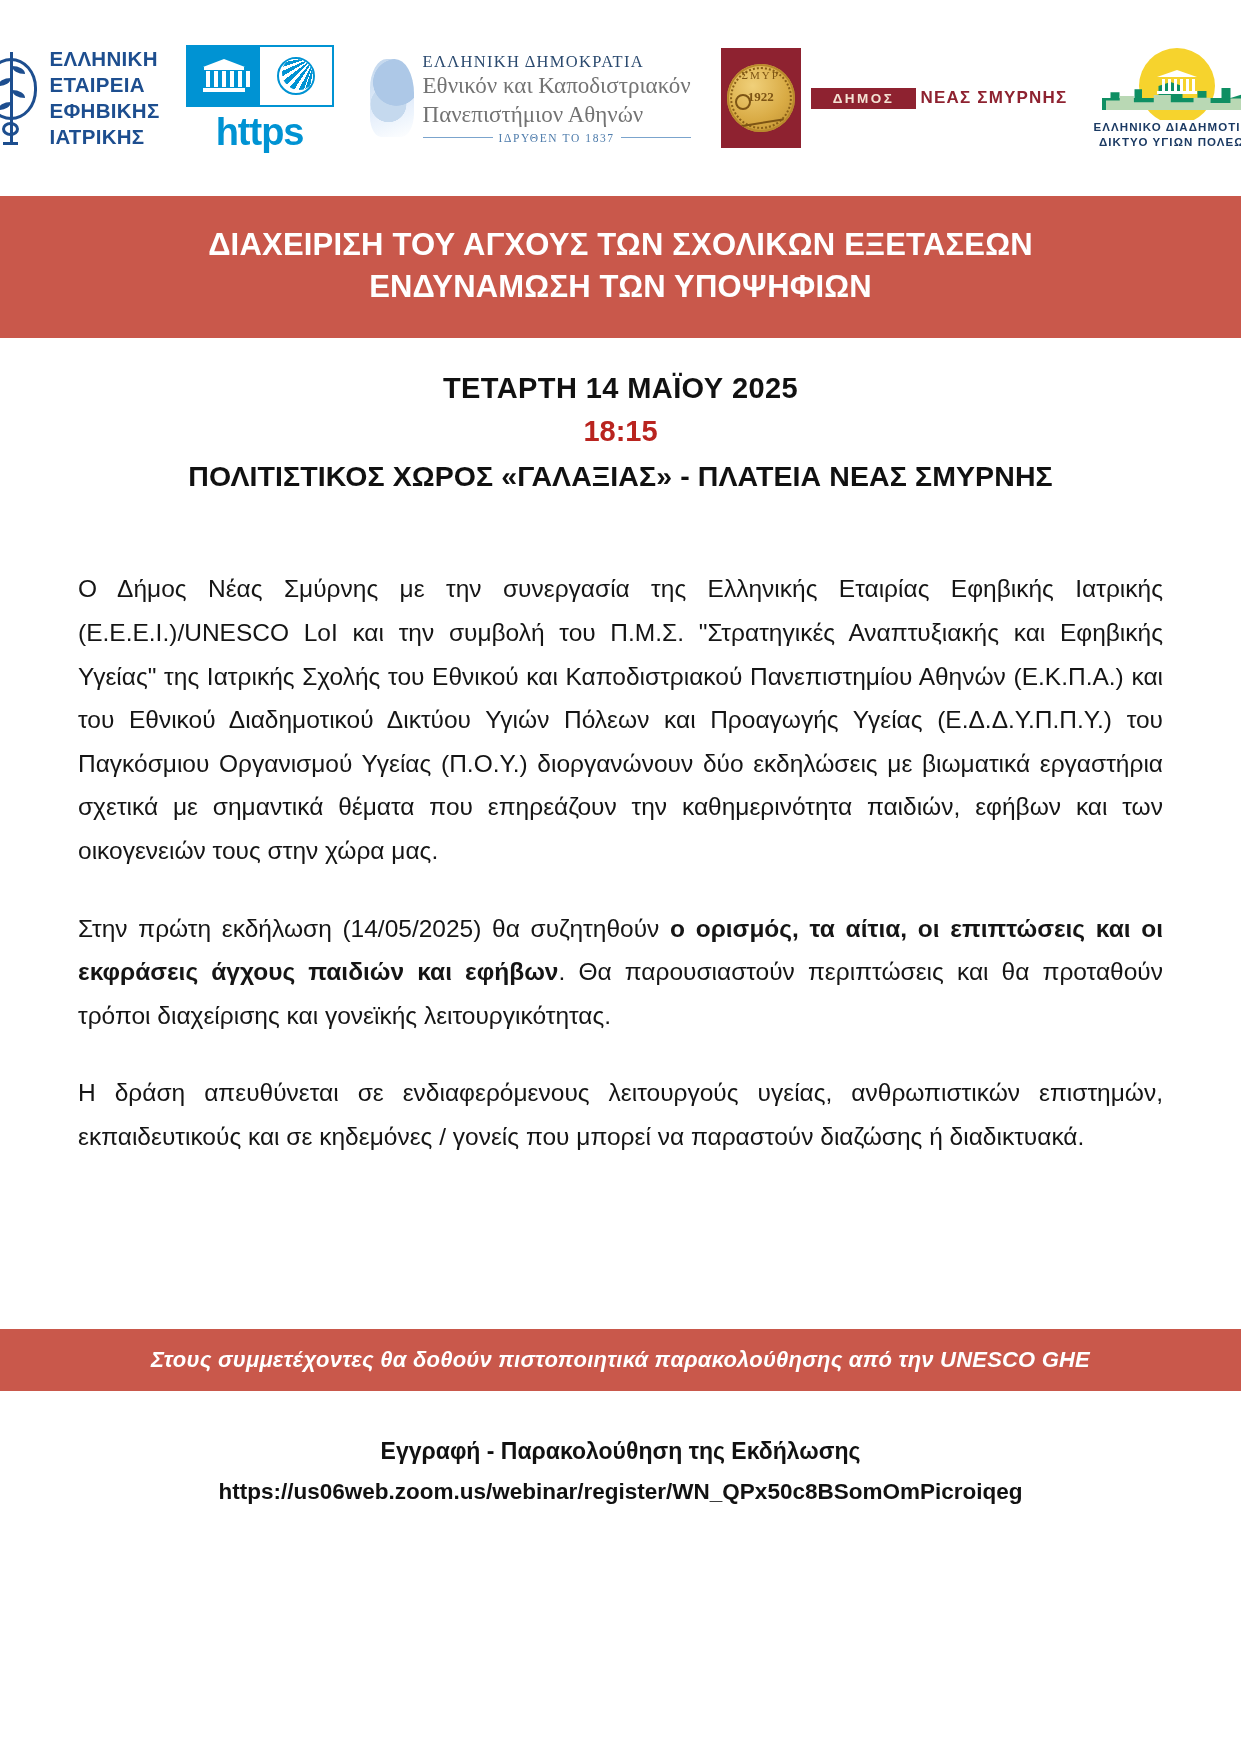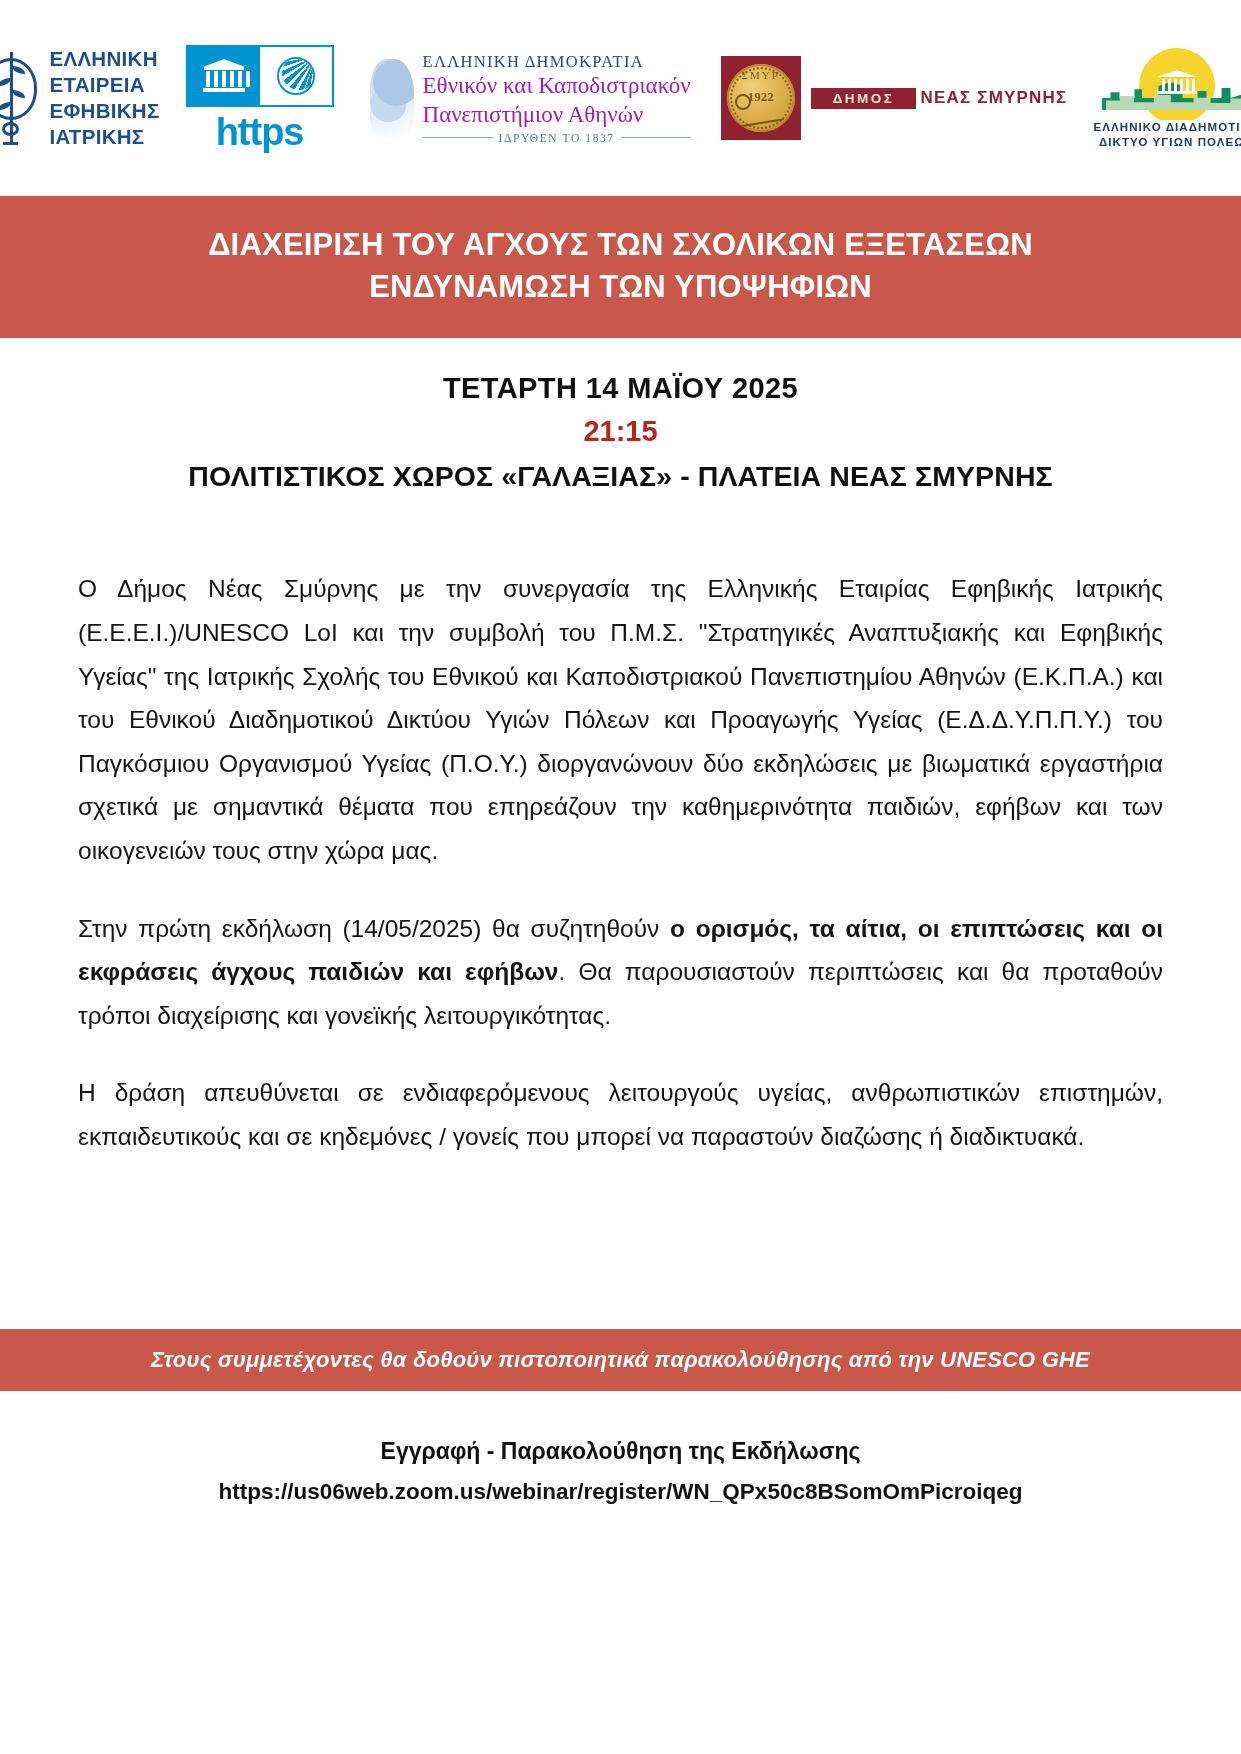--- a/index.html
+++ b/index.html
@@ -130,37 +130,37 @@
     opacity: .95;
   }
   .ekpa-text { color: #1c3d63; }
   .ekpa-text .l1 {
     font-family: "Liberation Serif", serif;
     font-size: 16.5px; letter-spacing: 1.3px; color: #2b4a6f;
     white-space: nowrap;
   }
   .ekpa-text .l2, .ekpa-text .l3 {
     font-family: "Liberation Serif", serif;
-    font-size: 23px; line-height: 1.22; color: #a21caf;
+    font-size: 23px; line-height: 1.22; color: #737373;
     white-space: nowrap;
   }
   .ekpa-text .l4 {
     margin-top: 3px;
     font-family: "Liberation Serif", serif;
     font-size: 11.5px; letter-spacing: 1.6px; color: #4d7bab;
     display: flex; align-items: center; gap: 6px; white-space: nowrap;
   }
   .ekpa-text .l4::before, .ekpa-text .l4::after {
     content: ""; height: 1px; background: #7ba4cd; flex: 1 1 auto; min-width: 22px;
   }
 
   
   .dimos { gap: 10px; margin-right: 26px; }
   .coin-card {
-    width: 80px; height: 84px; background: #8e2230;
+    width: 80px; height: 100px; background: #8e2230;
     display: flex; align-items: center; justify-content: center;
   }
   .coin {
     width: 68px; height: 68px; border-radius: 50%;
     background: radial-gradient(circle at 38% 32%, #f0d07a 0%, #d9ab45 55%, #b98a2c 100%);
     position: relative;
     box-shadow: inset 0 0 0 2px #b98a2c;
     overflow: hidden;
   }
   .coin .dots {
@@ -407,21 +407,21 @@
 
 </div>
 
 <div class="band band-title">
   <div>ΔΙΑΧΕΙΡΙΣΗ ΤΟΥ ΑΓΧΟΥΣ ΤΩΝ ΣΧΟΛΙΚΩΝ ΕΞΕΤΑΣΕΩΝ</div>
   <div>ΕΝΔΥΝΑΜΩΣΗ ΤΩΝ ΥΠΟΨΗΦΙΩΝ</div>
 </div>
 
 <div class="meta">
   <div class="date">ΤΕΤΑΡΤΗ 14 ΜΑΪΟΥ 2025</div>
-  <div class="time">21:15</div>
+  <div class="time">18:15</div>
   <div class="venue">ΠΟΛΙΤΙΣΤΙΚΟΣ ΧΩΡΟΣ «ΓΑΛΑΞΙΑΣ» - ΠΛΑΤΕΙΑ ΝΕΑΣ ΣΜΥΡΝΗΣ</div>
 </div>
 
 <div class="body-wrap">
   <p class="para">Ο Δήμος Νέας Σμύρνης με την συνεργασία της Ελληνικής Εταιρίας Εφηβικής Ιατρικής (Ε.Ε.Ε.Ι.)/UNESCO LoI και την συμβολή του Π.Μ.Σ. "Στρατηγικές Αναπτυξιακής και Εφηβικής Υγείας" της Ιατρικής Σχολής του Εθνικού και Καποδιστριακού Πανεπιστημίου Αθηνών (Ε.Κ.Π.Α.) και του Εθνικού Διαδημοτικού Δικτύου Υγιών Πόλεων και Προαγωγής Υγείας (Ε.Δ.Δ.Υ.Π.Π.Υ.) του Παγκόσμιου Οργανισμού Υγείας (Π.Ο.Υ.) διοργανώνουν δύο εκδηλώσεις με βιωματικά εργαστήρια σχετικά με σημαντικά θέματα που επηρεάζουν την καθημερινότητα παιδιών, εφήβων και των οικογενειών τους στην χώρα μας.</p>
 
   <p class="para"><span>Στην πρώτη εκδήλωση (14/05/2025) θα συζητηθούν </span><b>ο ορισμός, τα αίτια, οι επιπτώσεις και οι εκφράσεις άγχους παιδιών και εφήβων</b><span>. Θα παρουσιαστούν περιπτώσεις και θα προταθούν τρόποι διαχείρισης και γονεϊκής λειτουργικότητας.</span></p>
 
   <p class="para">Η δράση απευθύνεται σε ενδιαφερόμενους λειτουργούς υγείας, ανθρωπιστικών επιστημών, εκπαιδευτικούς και σε κηδεμόνες / γονείς που μπορεί να παραστούν διαζώσης ή διαδικτυακά.</p>
 </div>

